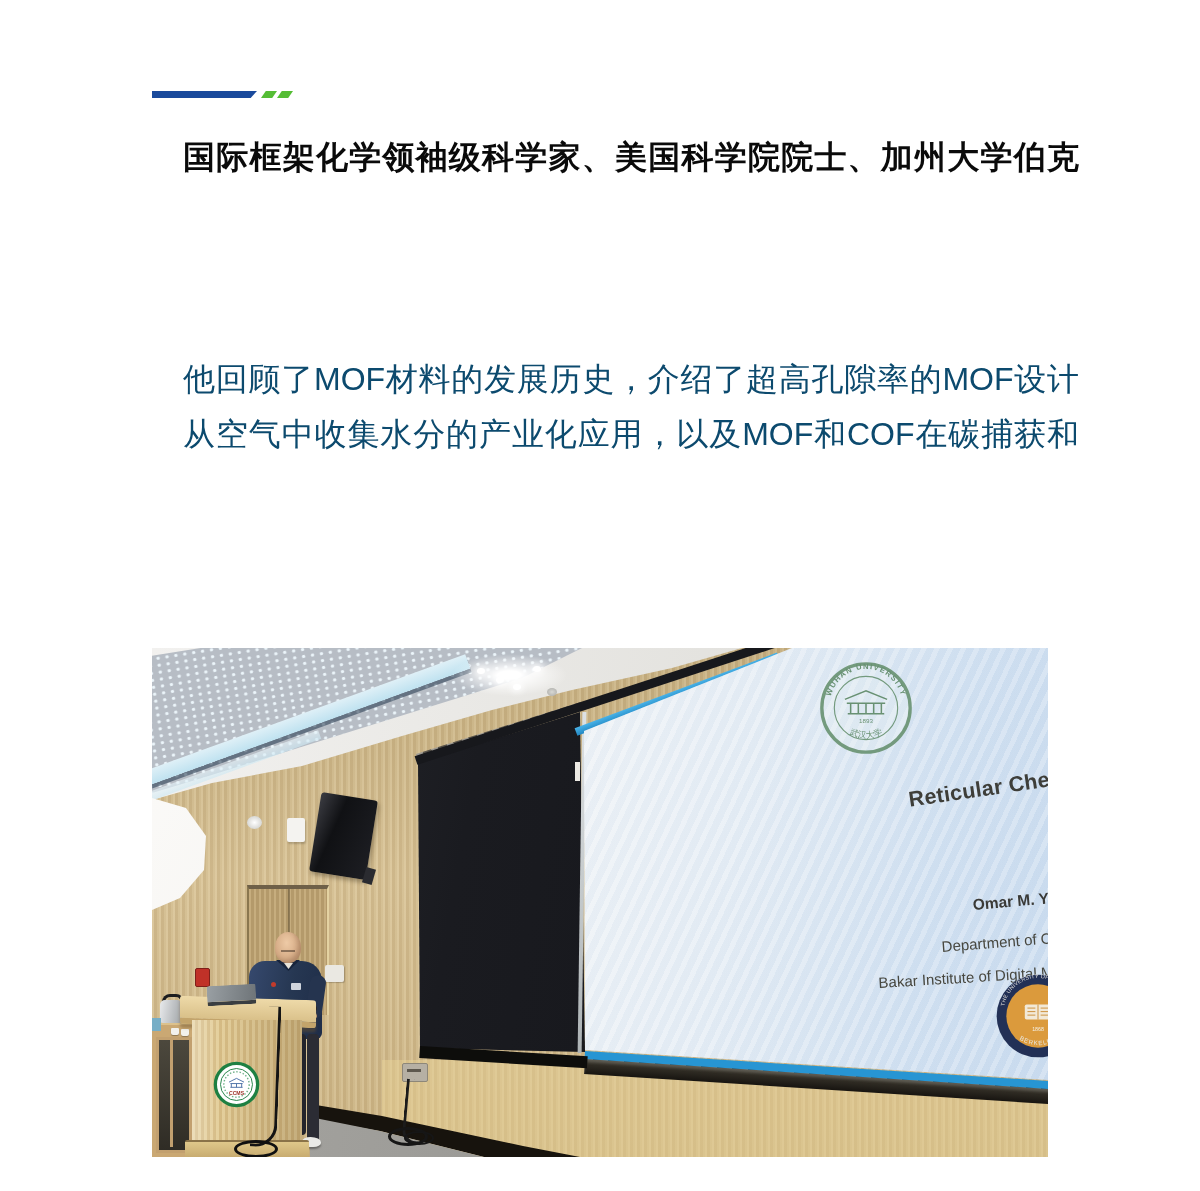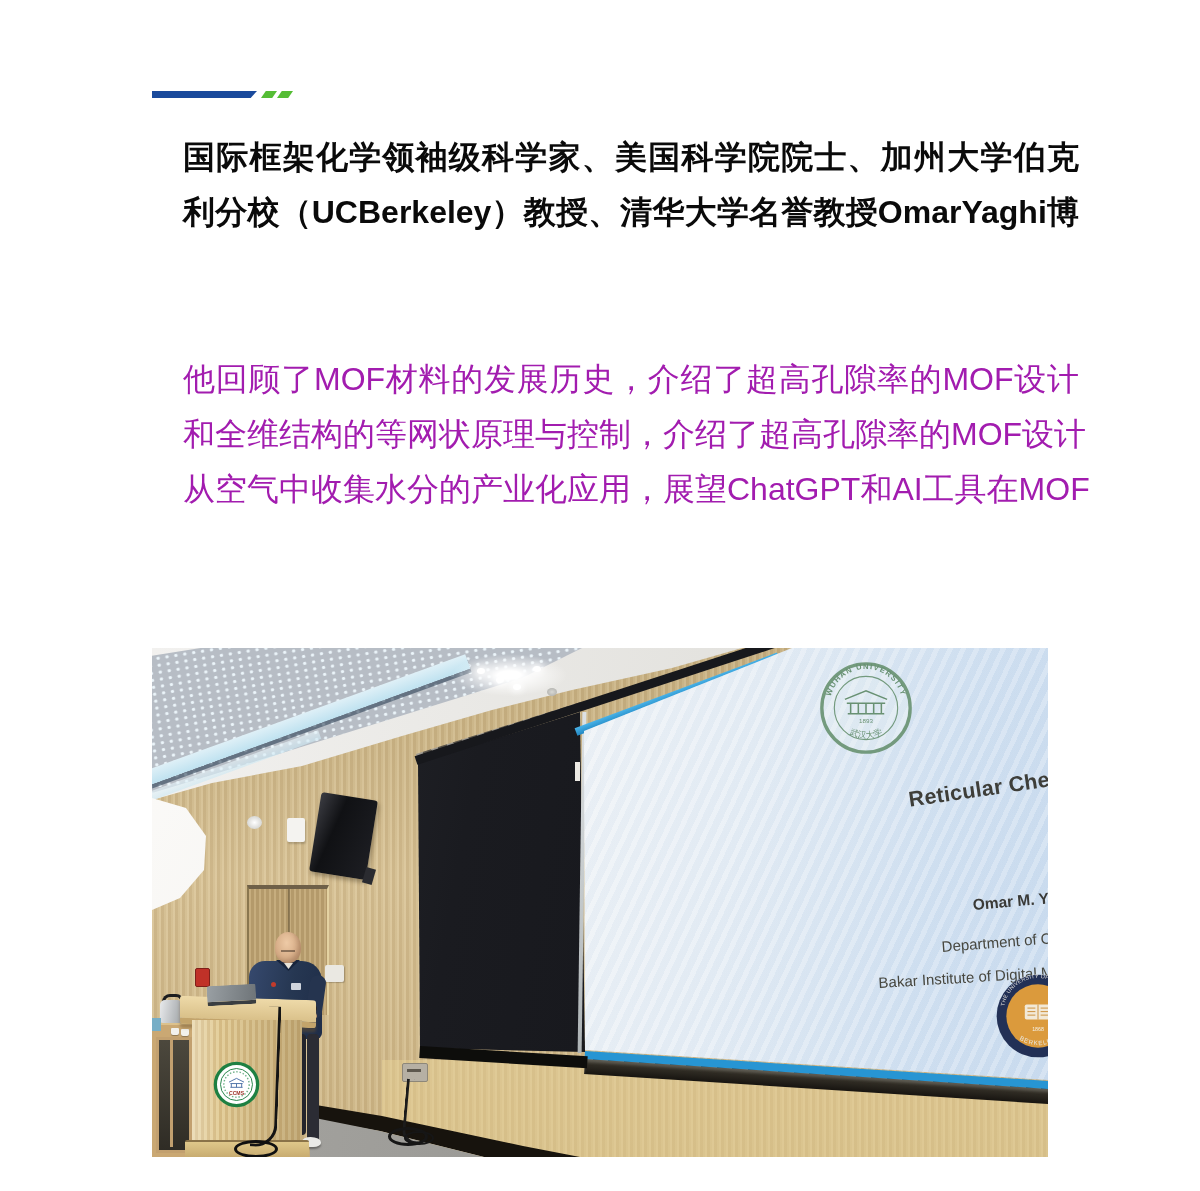--- a/index.html
+++ b/index.html
@@ -8,21 +8,21 @@
   
   .deco{position:absolute;left:152px;top:91px;height:7px;}
   .deco-bar{position:absolute;left:0;top:0;width:105px;height:7px;background:#1a4a9c;
             clip-path:polygon(0 0,100% 0,94% 100%,0 100%);}
   .deco-slash{position:absolute;top:0;width:16px;height:7px;background:#55bd35;
               clip-path:polygon(30% 0,100% 0,70% 100%,0 100%);}
   .s1{left:109px;} .s2{left:125px;}
   
   .para{position:absolute;left:152px;width:896px;color:#161616;margin-left:31px;}
   .p1{top:130px;font-weight:700;color:#0a0a0a;}
-  .p2{top:352px;font-weight:400;color:#a21caf;}
+  .p2{top:352px;font-weight:400;color:#0c4a6e;}
   .tline{font-size:32px;line-height:55px;text-align:justify;text-align-last:justify;white-space:nowrap;}
   .tline.tl-last{text-align:left;text-align-last:left;}
   
   .photo{position:absolute;left:152px;top:648px;width:896px;height:509px;margin:0;overflow:hidden;
          background:#d2bc8e;}
   .layer{position:absolute;left:0;top:0;width:896px;height:509px;}
   .ph-wall{background:
       linear-gradient(180deg,rgba(80,60,20,0.10) 0%,rgba(255,255,255,0.05) 45%,rgba(120,90,40,0.08) 100%),
       repeating-linear-gradient(90deg,#dbc69a 0 2px,#cbb384 2px 5px,#d4be90 5px 7px);}
   .ph-lower-tint{clip-path:polygon(230px 412px,433px 412px,896px 452px,896px 509px,230px 509px);
@@ -166,27 +166,25 @@
 <div class="page">
 
   <div class="deco">
     <span class="deco-bar"></span>
     <span class="deco-slash s1"></span>
     <span class="deco-slash s2"></span>
   </div>
 
   <div class="para p1">
     <div class="tline">国际框架化学领袖级科学家、美国科学院院士、加州大学伯克</div>
-    <div class="tline">利分校（UCBerkeley）教授、清华大学名誉教授OmarYaghi博</div>
   </div>
 
   <div class="para p2">
     <div class="tline">他回顾了MOF材料的发展历史，介绍了超高孔隙率的MOF设计</div>
-    <div class="tline">和全维结构的等网状原理与控制，介绍了超高孔隙率的MOF设计</div>
-    <div class="tline">从空气中收集水分的产业化应用，展望ChatGPT和AI工具在MOF</div>
+    <div class="tline">从空气中收集水分的产业化应用，以及MOF和COF在碳捕获和</div>
   </div>
 
   <figure class="photo">
     <div class="layer ph-wall"></div>
     <div class="layer ph-lower-tint"></div>
 
     <div class="layer ph-ceiling"></div>
     <div class="layer ph-perf">
       <div class="ph-perf-dots"></div>
     </div>

